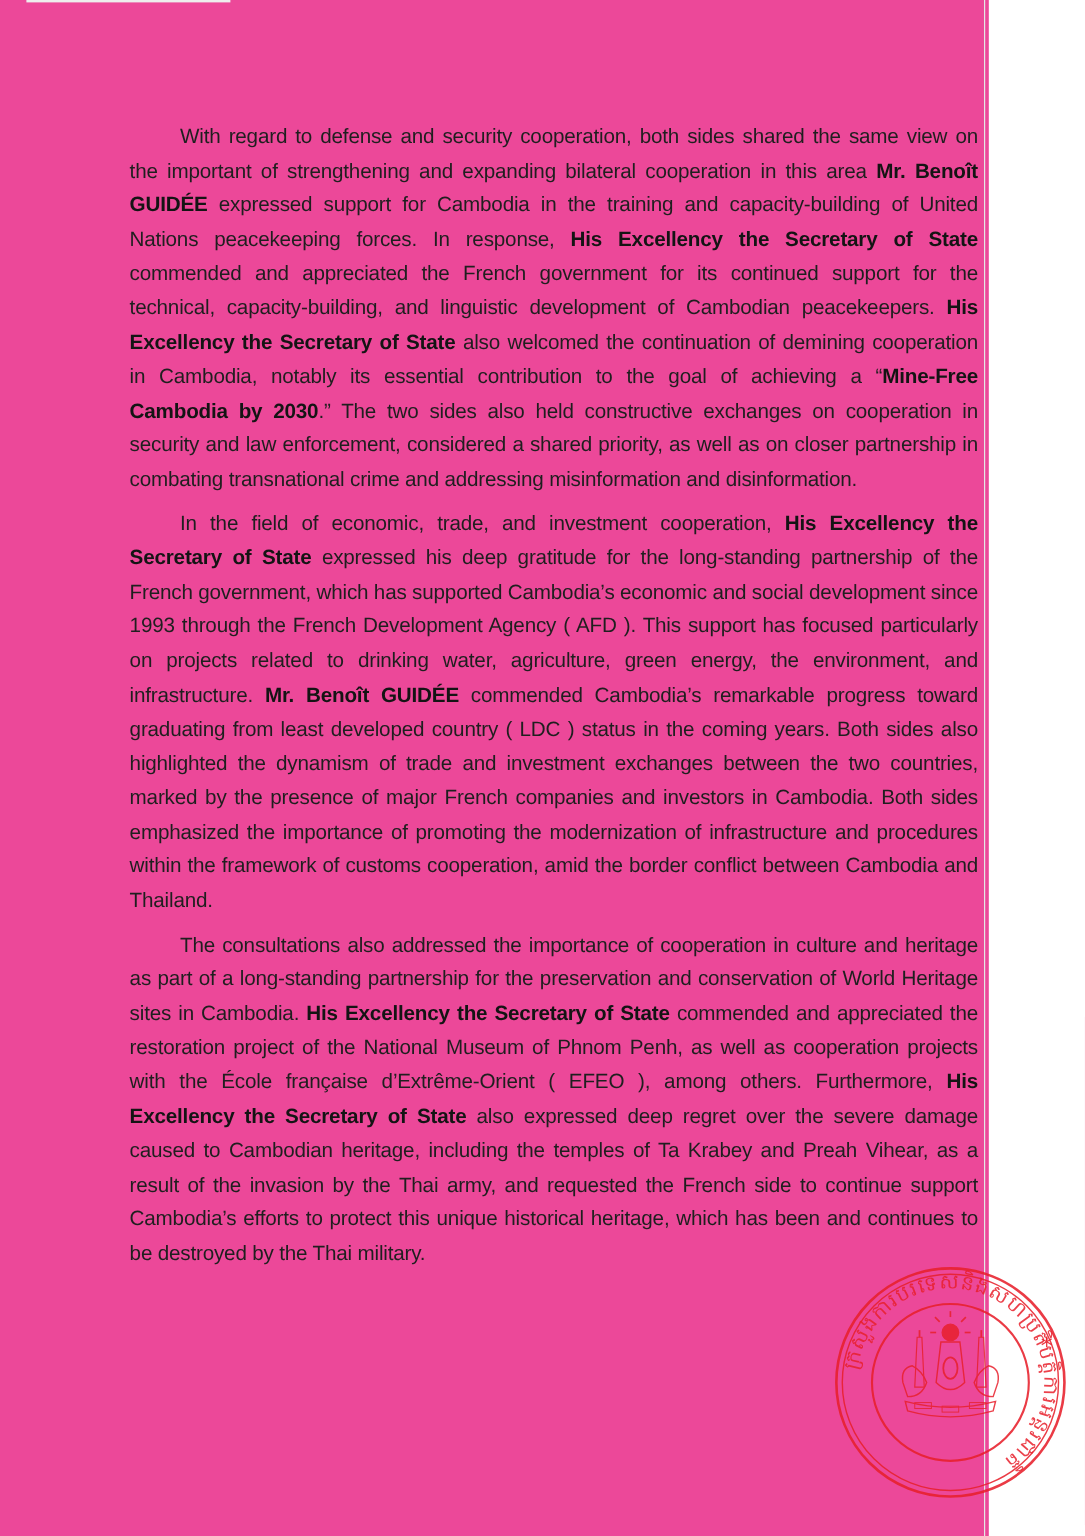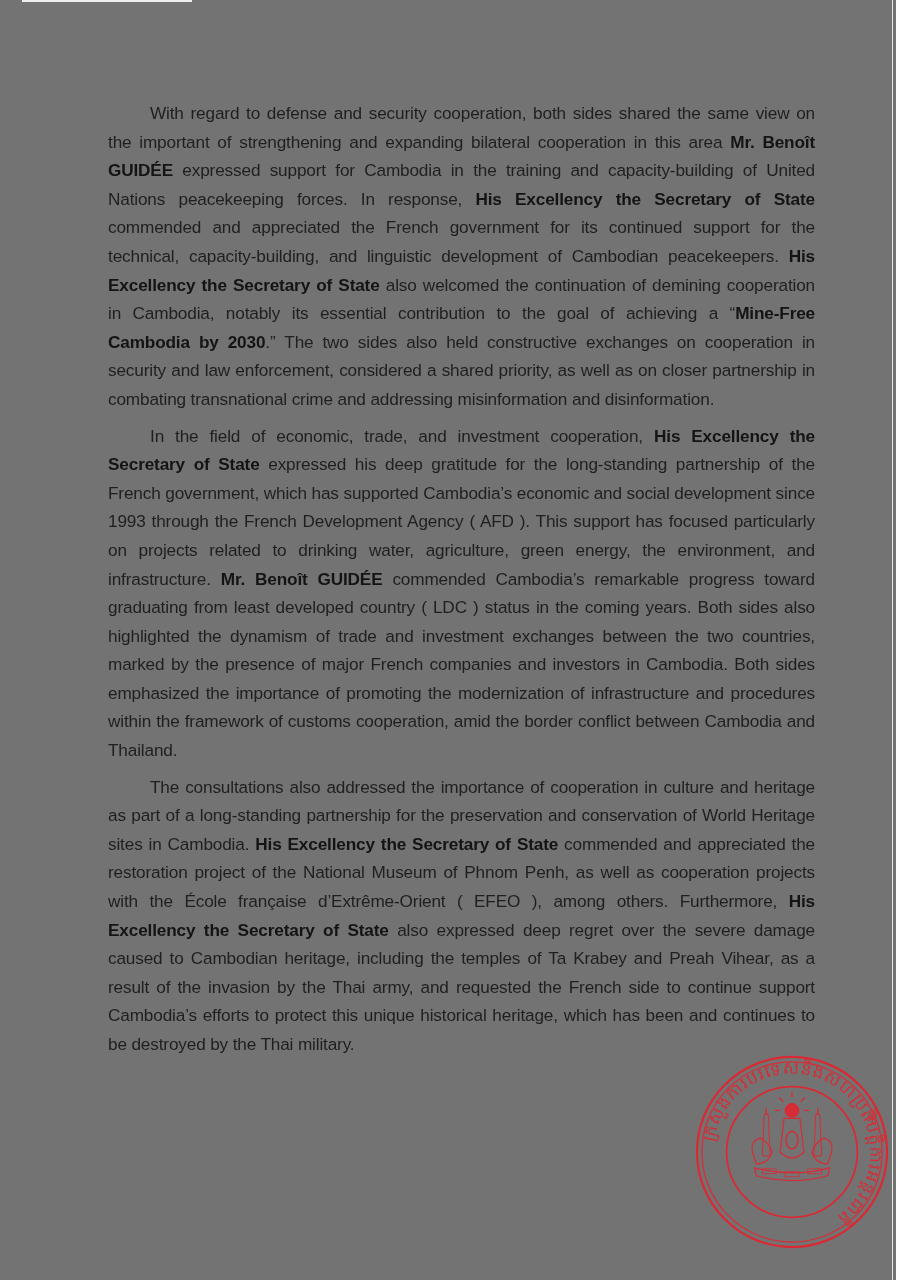--- a/index.html
+++ b/index.html
@@ -11,23 +11,23 @@
       width: 904px;
       height: 1280px;
       position: relative;
       overflow: hidden;
       font-family: "Liberation Sans", sans-serif;
       color: #1f1f1f;
     }
     .page {
       position: absolute;
       left: 0; top: 0;
-      width: 896px;
+      width: 824px;
       height: 1280px;
-      background: #737373;
+      background: #ec4899;
     }
     .edge-line {
       position: absolute;
       right: 3px;
       top: 0;
       width: 1px;
       height: 1280px;
       background: #e4e8e4;
     }
     .top-smudge {

